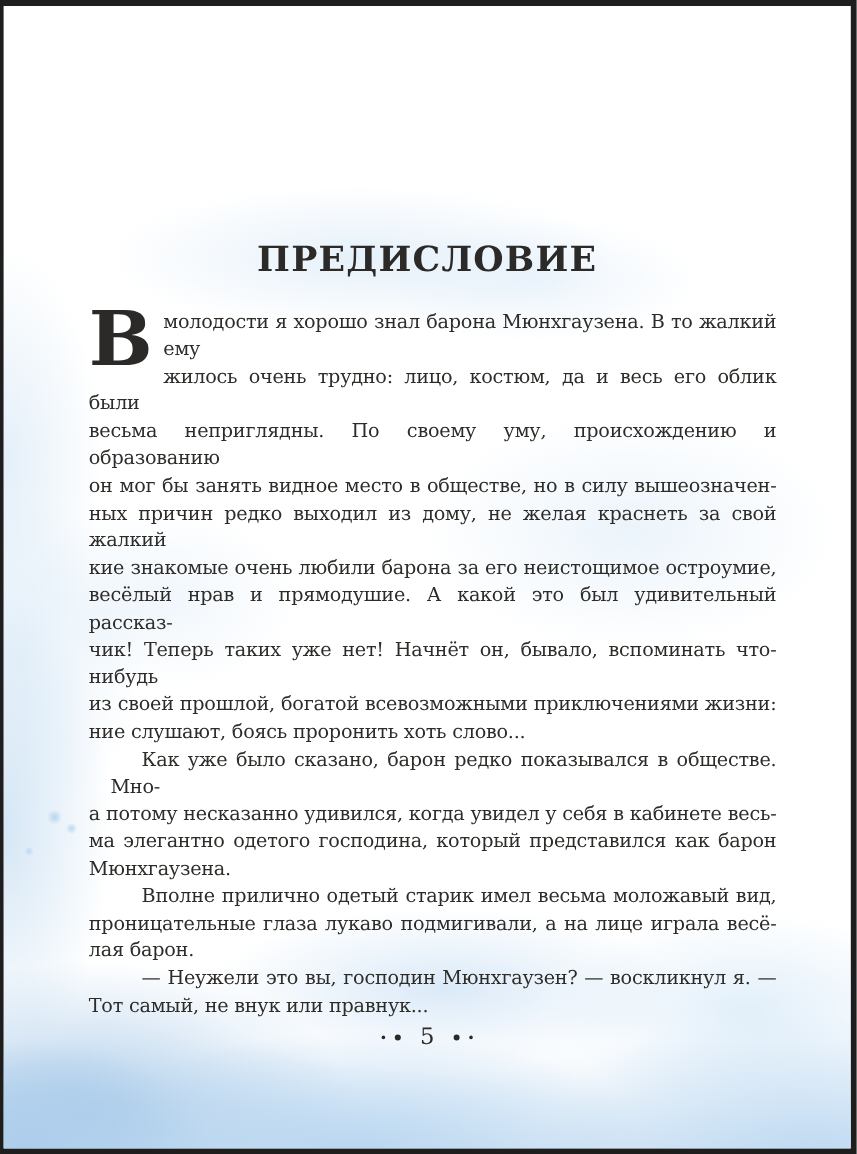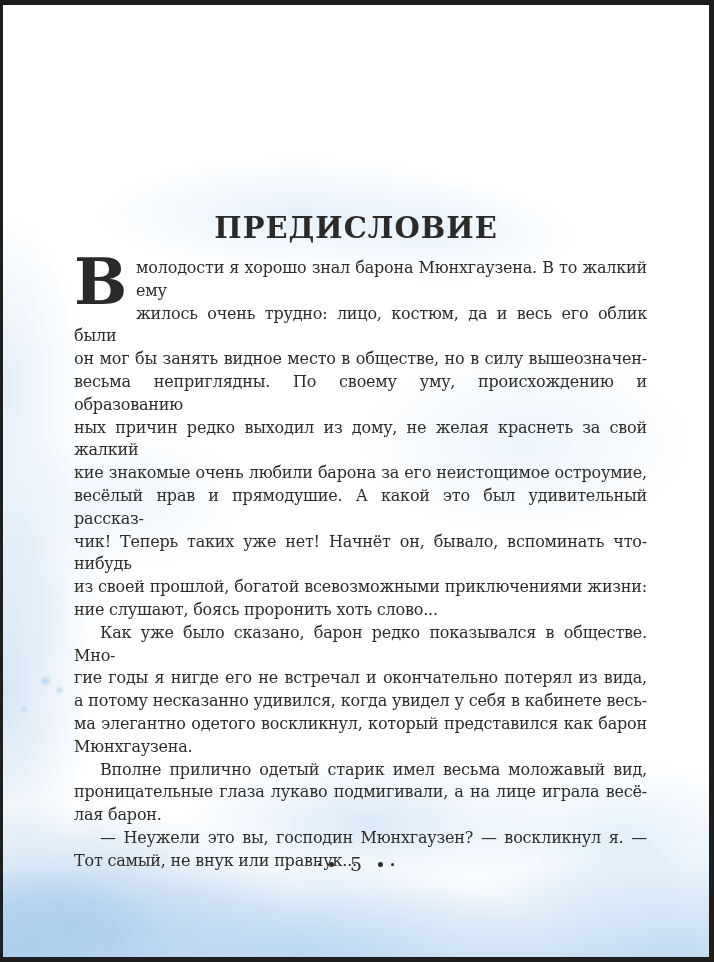--- a/index.html
+++ b/index.html
@@ -35,21 +35,21 @@
       radial-gradient(circle 8px at 6% 71%, rgba(160,198,232,0.80), rgba(160,198,232,0) 80%),
       radial-gradient(circle 6px at 8% 72%, rgba(160,198,232,0.70), rgba(160,198,232,0) 80%),
       radial-gradient(circle 5px at 3% 74%, rgba(170,205,235,0.80), rgba(170,205,235,0) 80%);
   }
   .bottom-wash {
     position: absolute; left: 0; right: 0; bottom: 0; height: 90px; z-index: 0; pointer-events: none;
     background: linear-gradient(to top, rgba(182,212,239,0.55), rgba(182,212,239,0));
   }
   .page-title {
     position: absolute; top: 194px; left: 0; right: 0; z-index: 1;
-    margin: 12px;
+    margin: 0;
     text-align: center;
     font-size: 29px;
     font-weight: bold;
     letter-spacing: 1px;
     color: #2b2a28;
   }
   .body-text {
     position: absolute; top: 252px; left: 71px; width: 573px; z-index: 1;
     font-size: 16px;
     line-height: 22.8px;
@@ -57,21 +57,21 @@
     color: #2e2c29;
   }
   .paragraph { margin: 0; }
   .paragraph::after { content: ""; display: block; clear: none; }
   .line {
     text-align: justify;
     text-align-last: justify;
     white-space: normal;
   }
   .line.last { text-align-last: left; }
-  .line.indent { text-indent: 26px; }
+  .line.indent { text-indent: 26px; margin-left: 18px; }
   .drop-cap {
     float: left;
     font-size: 63px;
     line-height: 46px;
     height: 45px;
     font-weight: bold;
     color: #2b2a28;
     margin: 2px 9px 0 0;
   }
   .footer {
@@ -95,34 +95,33 @@
   <div class="watercolor"></div>
   <div class="bottom-wash"></div>
 
   <h1 class="page-title">ПРЕДИСЛОВИЕ</h1>
 
   <div class="body-text">
       <div class="paragraph">
         <span class="drop-cap">В</span>
         <div class="line">молодости я хорошо знал барона Мюнхгаузена. В то жалкий ему</div>
         <div class="line">жилось очень трудно: лицо, костюм, да и весь его облик были</div>
+        <div class="line">весьма неприглядны. По своему уму, происхождению и образованию</div>
         <div class="line">он мог бы занять видное место в обществе, но в силу вышеозначен-</div>
-        <div class="line">весьма неприглядны. По своему уму, происхождению и образованию</div>
         <div class="line">ных причин редко выходил из дому, не желая краснеть за свой жалкий</div>
         <div class="line">кие знакомые очень любили барона за его неистощимое остроумие,</div>
         <div class="line">весёлый нрав и прямодушие. А какой это был удивительный рассказ-</div>
         <div class="line">чик! Теперь таких уже нет! Начнёт он, бывало, вспоминать что-нибудь</div>
         <div class="line">из своей прошлой, богатой всевозможными приключениями жизни:</div>
         <div class="line last">ние слушают, боясь проронить хоть слово...</div>
       </div>
       <div class="paragraph">
         <div class="line indent">Как уже было сказано, барон редко показывался в обществе. Мно-</div>
-        <div class="line">гие годы я нигде его не встречал и окончательно потерял из вида,</div>
         <div class="line">а потому несказанно удивился, когда увидел у себя в кабинете весь-</div>
-        <div class="line">ма элегантно одетого воскликнул, который представился как барон</div>
+        <div class="line">ма элегантно одетого господина, который представился как барон</div>
         <div class="line last">Мюнхгаузена.</div>
       </div>
       <div class="paragraph">
         <div class="line indent">Вполне прилично одетый старик имел весьма моложавый вид,</div>
         <div class="line">проницательные глаза лукаво подмигивали, а на лице играла весё-</div>
         <div class="line last">лая барон.</div>
       </div>
       <div class="paragraph">
         <div class="line indent">— Неужели это вы, господин Мюнхгаузен? — воскликнул я. —</div>
         <div class="line last">Тот самый, не внук или правнук...</div>

